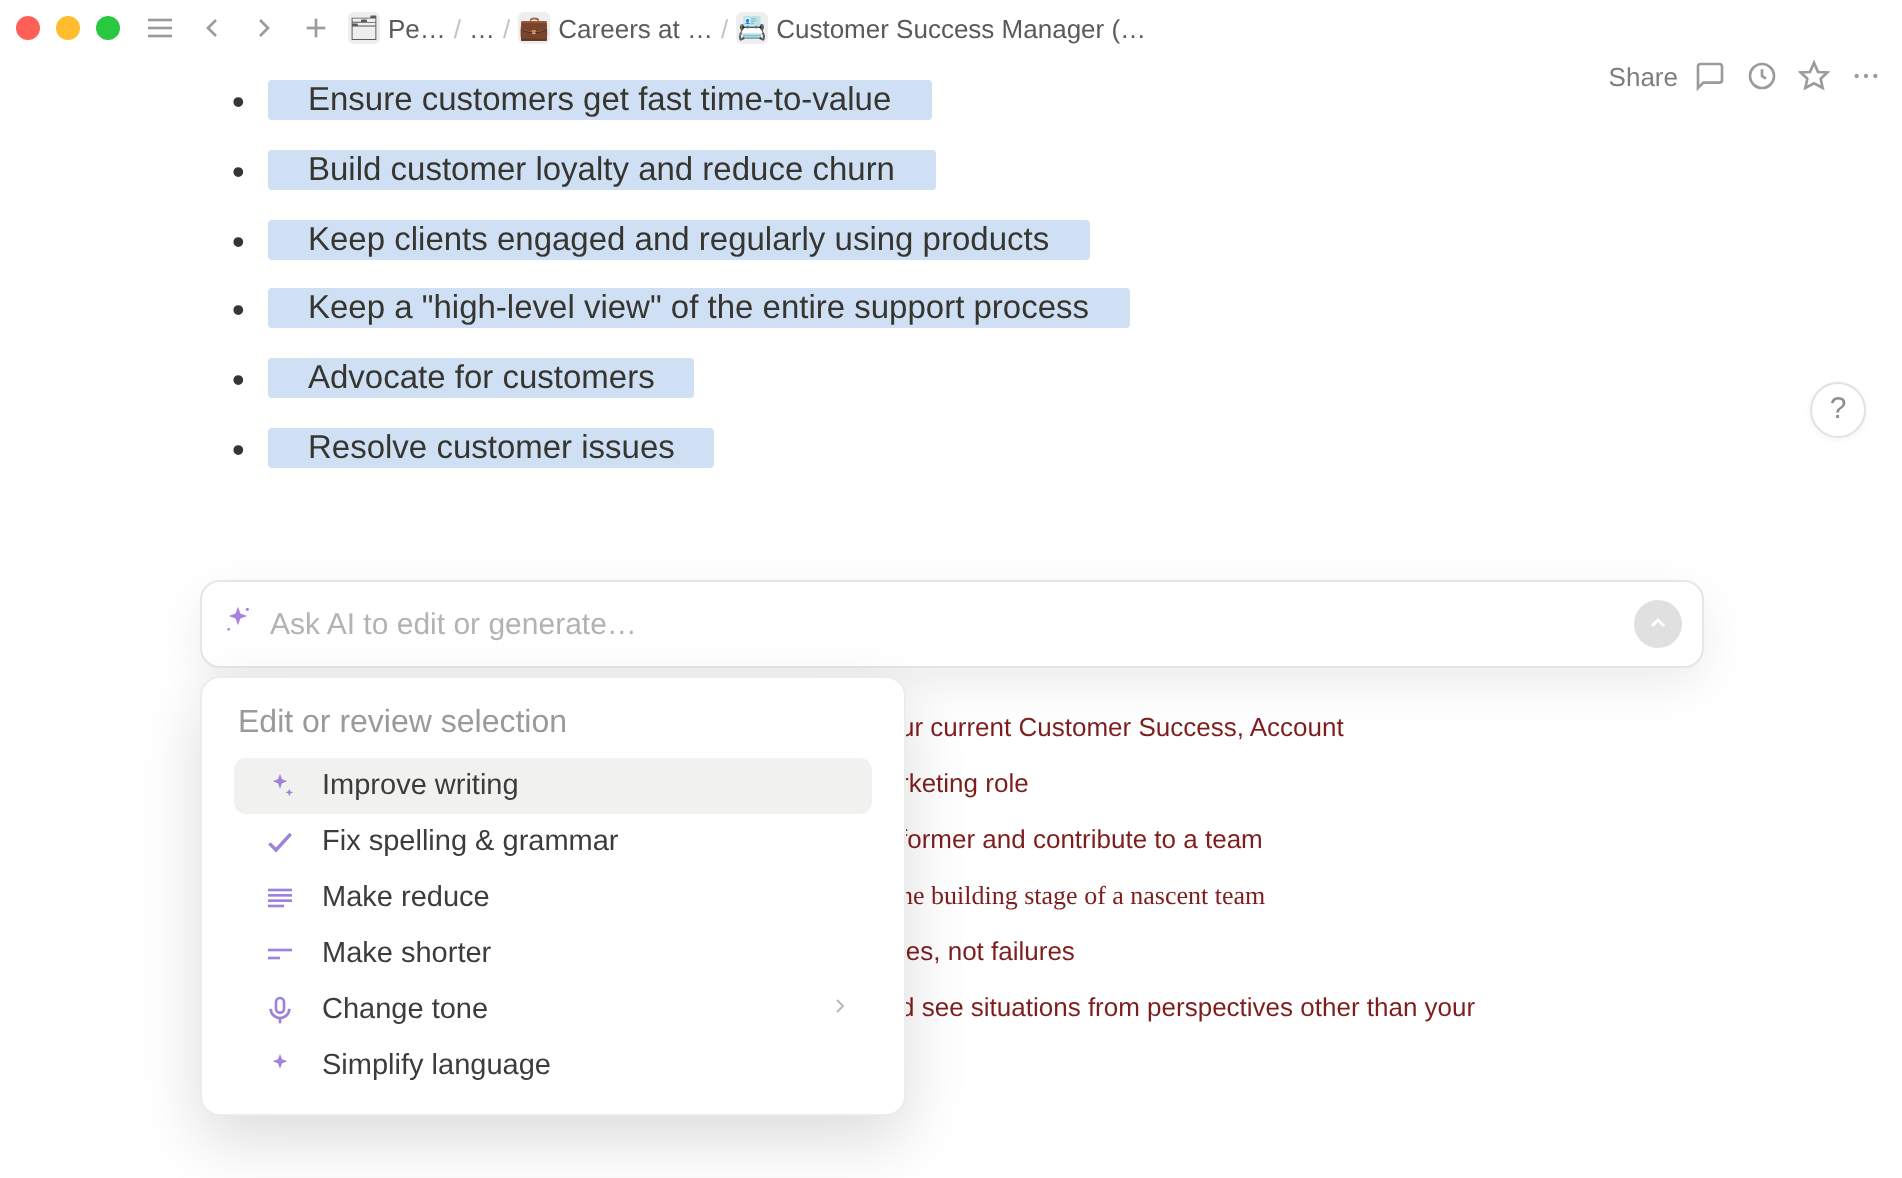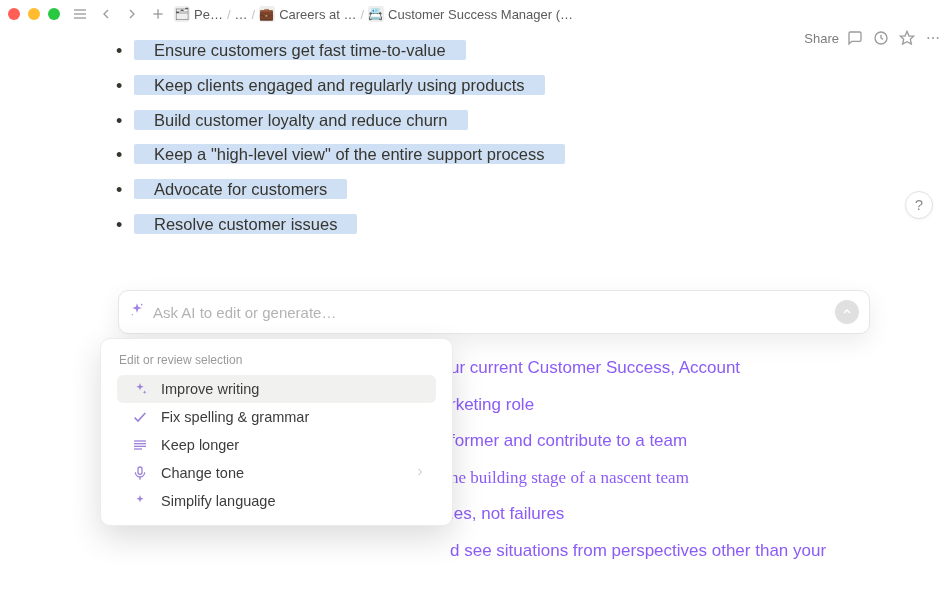--- a/index.html
+++ b/index.html
@@ -18,34 +18,34 @@
   .tb-right { display:flex; align-items:center; gap:6px; margin-left:auto; color:#9b9b9b;margin-top:48px; }
   .share-lbl { font-size:13px; color:#7d7d7d; }
   
   .page { padding: 4px 0 0 0; position:relative; }
   .doc { margin-left: 112px; width: 760px; font-size:16.5px; line-height:1.5; color:#37352f; }
   ul.bullets { list-style:none; }
   ul.bullets li { position:relative; padding-left:22px; margin: 6px 0 10px 0; }
   ul.bullets li::before { content:"•"; position:absolute; left:4px; top:0; color:#37352f; font-size:18px; }
   .hl { background:#cfe0f5; padding:1px 20px; border-radius:2px; display:inline; }
   
-  .ai-bar { position:absolute; left:100px; top:262px; width:752px; height:44px; background:#fff; border:1px solid #e6e6e6; border-radius:10px; box-shadow:0 8px 24px rgba(0,0,0,.08); display:flex; align-items:center; padding:0 10px; gap:8px;margin-left:18px; }
+  .ai-bar { position:absolute; left:100px; top:262px; width:752px; height:44px; background:#fff; border:1px solid #e6e6e6; border-radius:10px; box-shadow:0 8px 24px rgba(0,0,0,.08); display:flex; align-items:center; padding:0 10px; gap:8px; }
   .ai-bar .spark { color:#a583e0; }
   .ai-bar input { flex:1; border:none; outline:none; font-size:15px; color:#37352f; background:transparent; }
   .ai-bar input::placeholder { color:#b3b3b3; }
   .ai-bar .send { width:24px; height:24px; border-radius:50%; background:#e0e0e0; display:flex; align-items:center; justify-content:center; color:#fff; }
   
   .ai-menu { position:absolute; left:100px; top:310px; width:353px; background:#fff; border:1px solid #ececec; border-radius:10px; box-shadow:0 12px 32px rgba(0,0,0,.14); padding:8px 4px 10px 4px; }
-  .ai-menu .section-label { font-size:12px; color:#9a9a9a; padding:6px 14px 8px 14px; }
+  .ai-menu .section-label { font-size:16px; color:#9a9a9a; padding:6px 14px 8px 14px; }
   .ai-menu .item { display:flex; align-items:center; gap:12px; padding:6px 14px; font-size:14.5px; color:#3c3c3c; border-radius:6px; margin:0 12px; position:relative; }
   .ai-menu .item.hover { background:#f1f1ef; }
   .ai-menu .item .icon { width:18px; display:flex; justify-content:center; color:#9f82d9; }
   .ai-menu .item .chev { position:absolute; right:10px; color:#b8b8b8; }
   
-  .below { position:absolute; left:112px; top:322px; width:740px; font-size:17px; line-height:2.15; color:#8b5cf6; }
+  .below { position:absolute; left:112px; top:322px; width:740px; font-size:13px; line-height:2.15; color:#7f1d1d; }
   
   .help-btn { position:absolute; right:18px; bottom:18px; width:28px; height:28px; border:1px solid #e2e2e2; border-radius:50%; display:flex; align-items:center; justify-content:center; color:#8d8d8d; background:#fff; font-size:15px; box-shadow:0 1px 3px rgba(0,0,0,.05); }
 </style>
 </head>
 <body>
 
 <div class="topbar">
   <div class="traffic">
     <div class="dot red"></div>
     <div class="dot yellow"></div>
@@ -122,22 +122,22 @@
         </svg>
     </span>
   </div>
 </div>
 
 <div class="page">
 
   <div class="doc">
     <ul class="bullets">
       <li><span class="hl">Ensure customers get fast time-to-value</span></li>
+      <li><span class="hl">Build customer loyalty and reduce churn</span></li>
       <li><span class="hl">Keep clients engaged and regularly using products</span></li>
-      <li><span class="hl">Build customer loyalty and reduce churn</span></li>
       <li><span class="hl">Keep a "high-level view" of the entire support process</span></li>
       <li><span class="hl">Advocate for customers</span></li>
       <li><span class="hl">Resolve customer issues</span></li>
     </ul>
   </div>
 
   <div class="below">
     <div style="padding-left:338px;">ur current Customer Success, Account</div>
     <div style="padding-left:338px;">rketing role</div>
     <div style="padding-left:338px;">former and contribute to a team</div>
@@ -186,23 +186,32 @@
 
     <div class="item">
       <span class="icon">
         <svg width="16" height="16" viewBox="0 0 24 24" fill="none" stroke="currentColor" stroke-width="2">
             <line x1="3" y1="6" x2="21" y2="6"></line>
             <line x1="3" y1="10" x2="21" y2="10"></line>
             <line x1="3" y1="14" x2="21" y2="14"></line>
             <line x1="3" y1="18" x2="15" y2="18"></line>
           </svg>
       </span>
-      <span>Keep longer</span>
-    </div>
-
+      <span>Make reduce</span>
+    </div>
+
+    <div class="item">
+      <span class="icon">
+        <svg width="16" height="16" viewBox="0 0 24 24" fill="none" stroke="currentColor" stroke-width="2">
+            <line x1="3" y1="9" x2="21" y2="9"></line>
+            <line x1="3" y1="15" x2="12" y2="15"></line>
+          </svg>
+      </span>
+      <span>Make shorter</span>
+    </div>
 
     <div class="item">
       <span class="icon">
         <svg width="16" height="16" viewBox="0 0 24 24" fill="none" stroke="currentColor" stroke-width="2">
             <rect x="9" y="3" width="6" height="11" rx="3"></rect>
             <path d="M5 11a7 7 0 0 0 14 0"></path>
             <line x1="12" y1="18" x2="12" y2="22"></line>
           </svg>
       </span>
       <span>Change tone</span>

